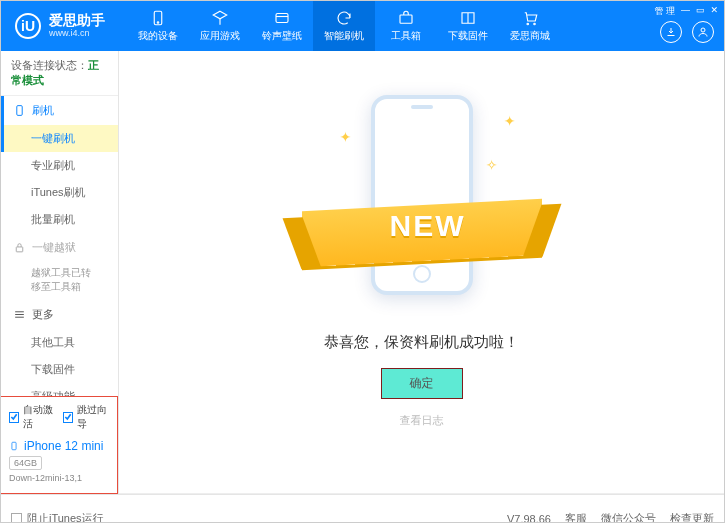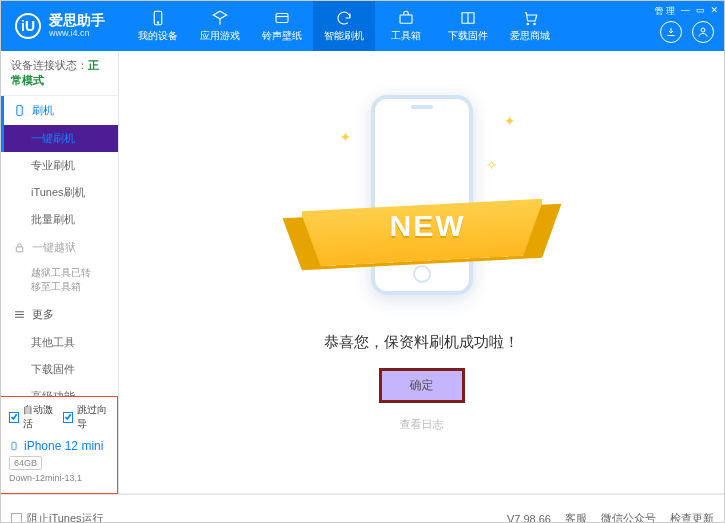--- a/index.html
+++ b/index.html
@@ -25,21 +25,21 @@
 .sidebar { width:118px; background:#fff; border-right:1px solid #e5e5e5; display:flex; flex-direction:column; font-size:11px; color:#555; }
 .conn-status{ padding:7px 10px; font-size:11px; color:#666; border-bottom:1px solid #eee; }
 .conn-status .ok{ color:#1a8f3a; font-weight:bold; }
 .side-scroll{ flex:1; overflow:hidden; }
 .sec-hdr{ display:flex; align-items:center; gap:6px; padding:7px 12px; color:#555; font-size:11px; }
 .sec-hdr.blue{ color:#0a84ff; border-left:3px solid #0a84ff; padding-left:9px; }
 .sec-hdr .hicn{ width:13px; height:13px; display:flex; align-items:center; justify-content:center; }
 .sec-hdr .hicn svg{ width:13px; height:13px; stroke:currentColor; fill:none; stroke-width:1.8; }
 .sub-list{ }
 .sub-item{ padding:6px 10px 6px 30px; font-size:11px; color:#666; cursor:pointer; }
-.sub-item.active{ background:#4c1d95; color:#0a84ff; border-left:3px solid #0a84ff; padding-left:27px; }
+.sub-item.active{ background:#fef9c3; color:#0a84ff; border-left:3px solid #0a84ff; padding-left:27px; }
 .sec-hdr.gray{ color:#aaa; }
 .note-box{ margin:4px 22px 6px 30px; font-size:10px; color:#999; line-height:1.4; }
 
 .red-box{ border:1.5px solid #e74c3c; border-left:none; padding:6px 8px 10px 8px; }
 .chk-row{ display:flex; gap:8px; font-size:10px; color:#444; }
 .chk{ display:flex; align-items:center; gap:4px; cursor:pointer; }
 .chk-b{ width:11px; height:11px; border:1px solid #0a84ff; display:flex; align-items:center; justify-content:center; }
 .chk-b svg{ width:8px; height:8px; stroke:#0a84ff; fill:none; stroke-width:2.5; }
 .dev-name{ color:#0a84ff; font-size:12px; margin-top:8px; display:flex; align-items:center; gap:5px; }
 .dev-name svg{ width:10px; height:14px; stroke:#0a84ff; fill:none; stroke-width:1.8; }
@@ -55,21 +55,21 @@
 .banner::before,.banner::after{ content:""; position:absolute; top:6px; width:20px; height:52px; background:#e6a400; }
 .banner::before{ left:-10px; transform:skewX(20deg); }
 .banner::after{ right:-10px; transform:skewX(-20deg); }
 .banner-txt{ position:absolute; left:12px; right:0; top:122px; text-align:center; font-size:30px; font-weight:900; color:#fff; letter-spacing:2px; text-shadow:0 2px 0 #e6a400; }
 .sparkle{ position:absolute; color:#ffcf4a; font-size:14px; }
 .sp1{ left:18px; top:42px; }
 .sp2{ right:6px; top:26px; }
 .sp3{ right:24px; top:70px; }
 
 .msg{ margin-top:26px; font-size:15px; color:#333; }
-.ok-btn{ margin-top:16px; padding:6px 28px; border:3px solid #7f1d1d; background:#c4b5fd; font-size:12px; color:#555; cursor:pointer; }
+.ok-btn{ margin-top:16px; padding:6px 28px; border:1px solid #7f1d1d; background:#5eead4; font-size:12px; color:#555; cursor:pointer; }
 .view-log{ margin-top:14px; font-size:11px; color:#bbb; cursor:pointer; }
 
 .footer{ height:48px; background:#fff; border-top:1px solid #e5e5e5; display:flex; align-items:center; font-size:11px; color:#666; padding:0 10px; gap:14px; }
 .footer .spacer{ flex:1; }
 .footer .fitem{ cursor:pointer; }
 .foot-chk{ display:flex; align-items:center; gap:5px; cursor:pointer; }
 .foot-chk-b{ width:11px; height:11px; border:1px solid #aaa; }
 </style>
 </head>
 <body>

